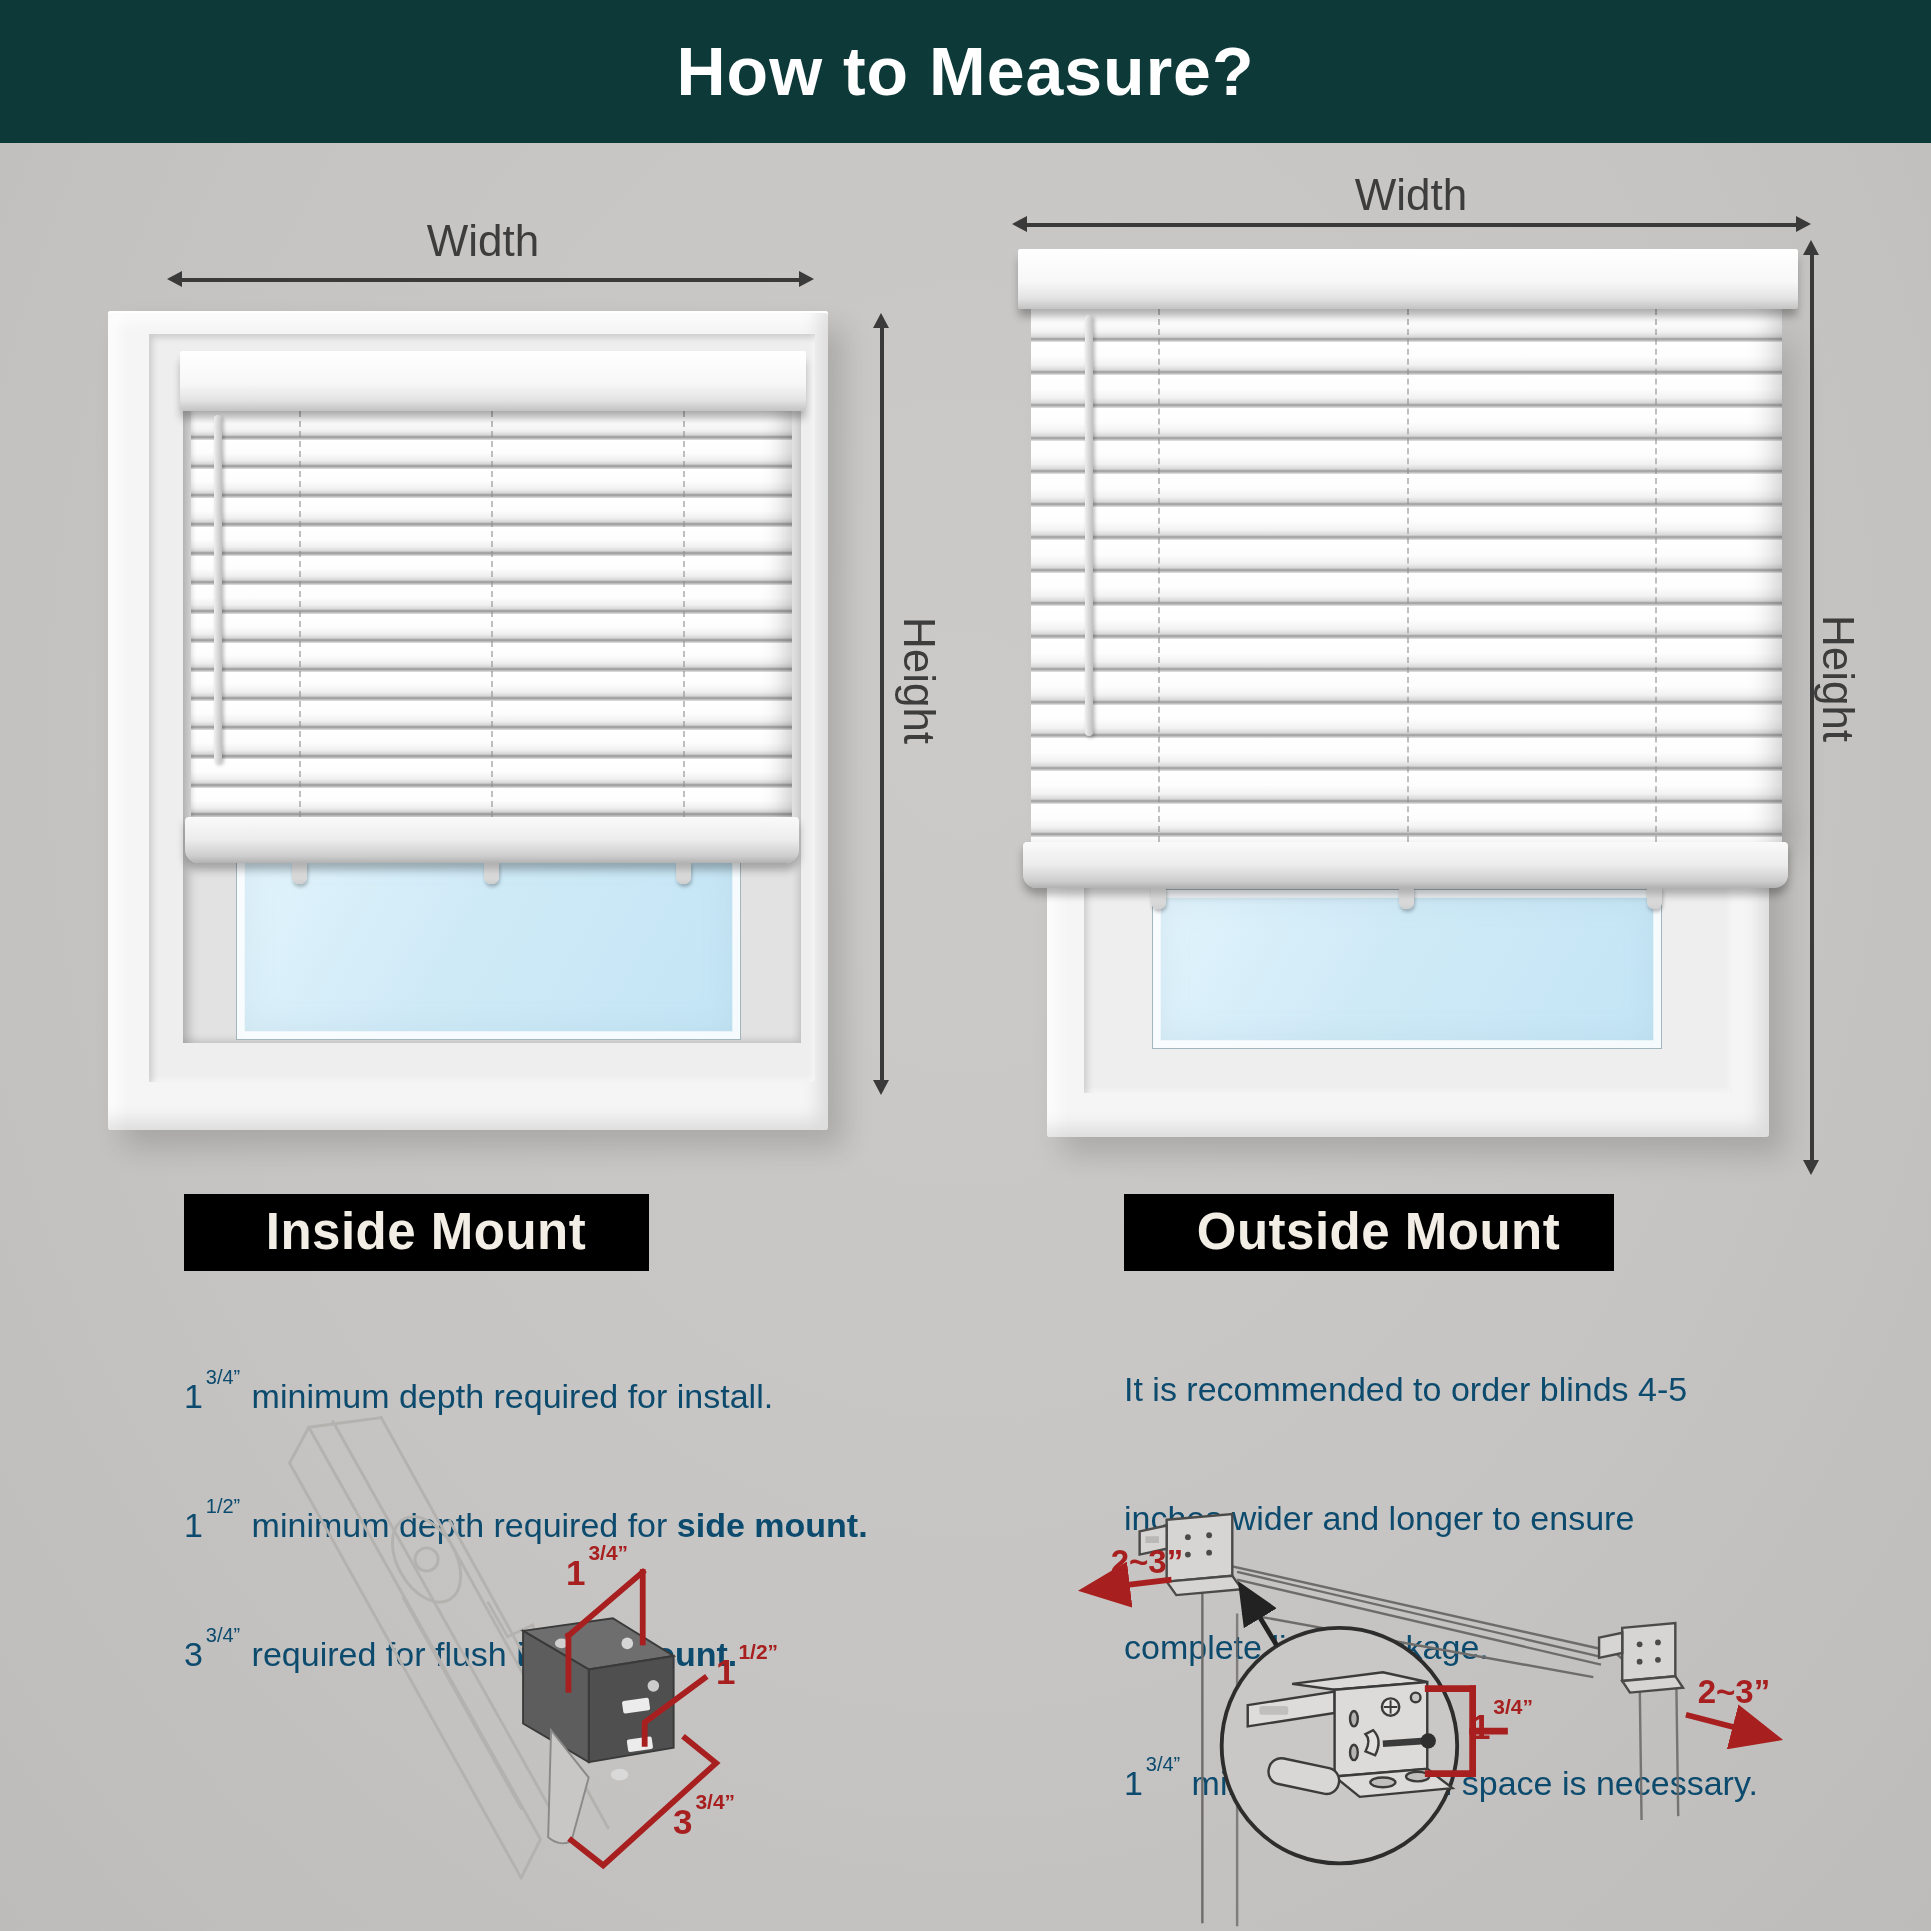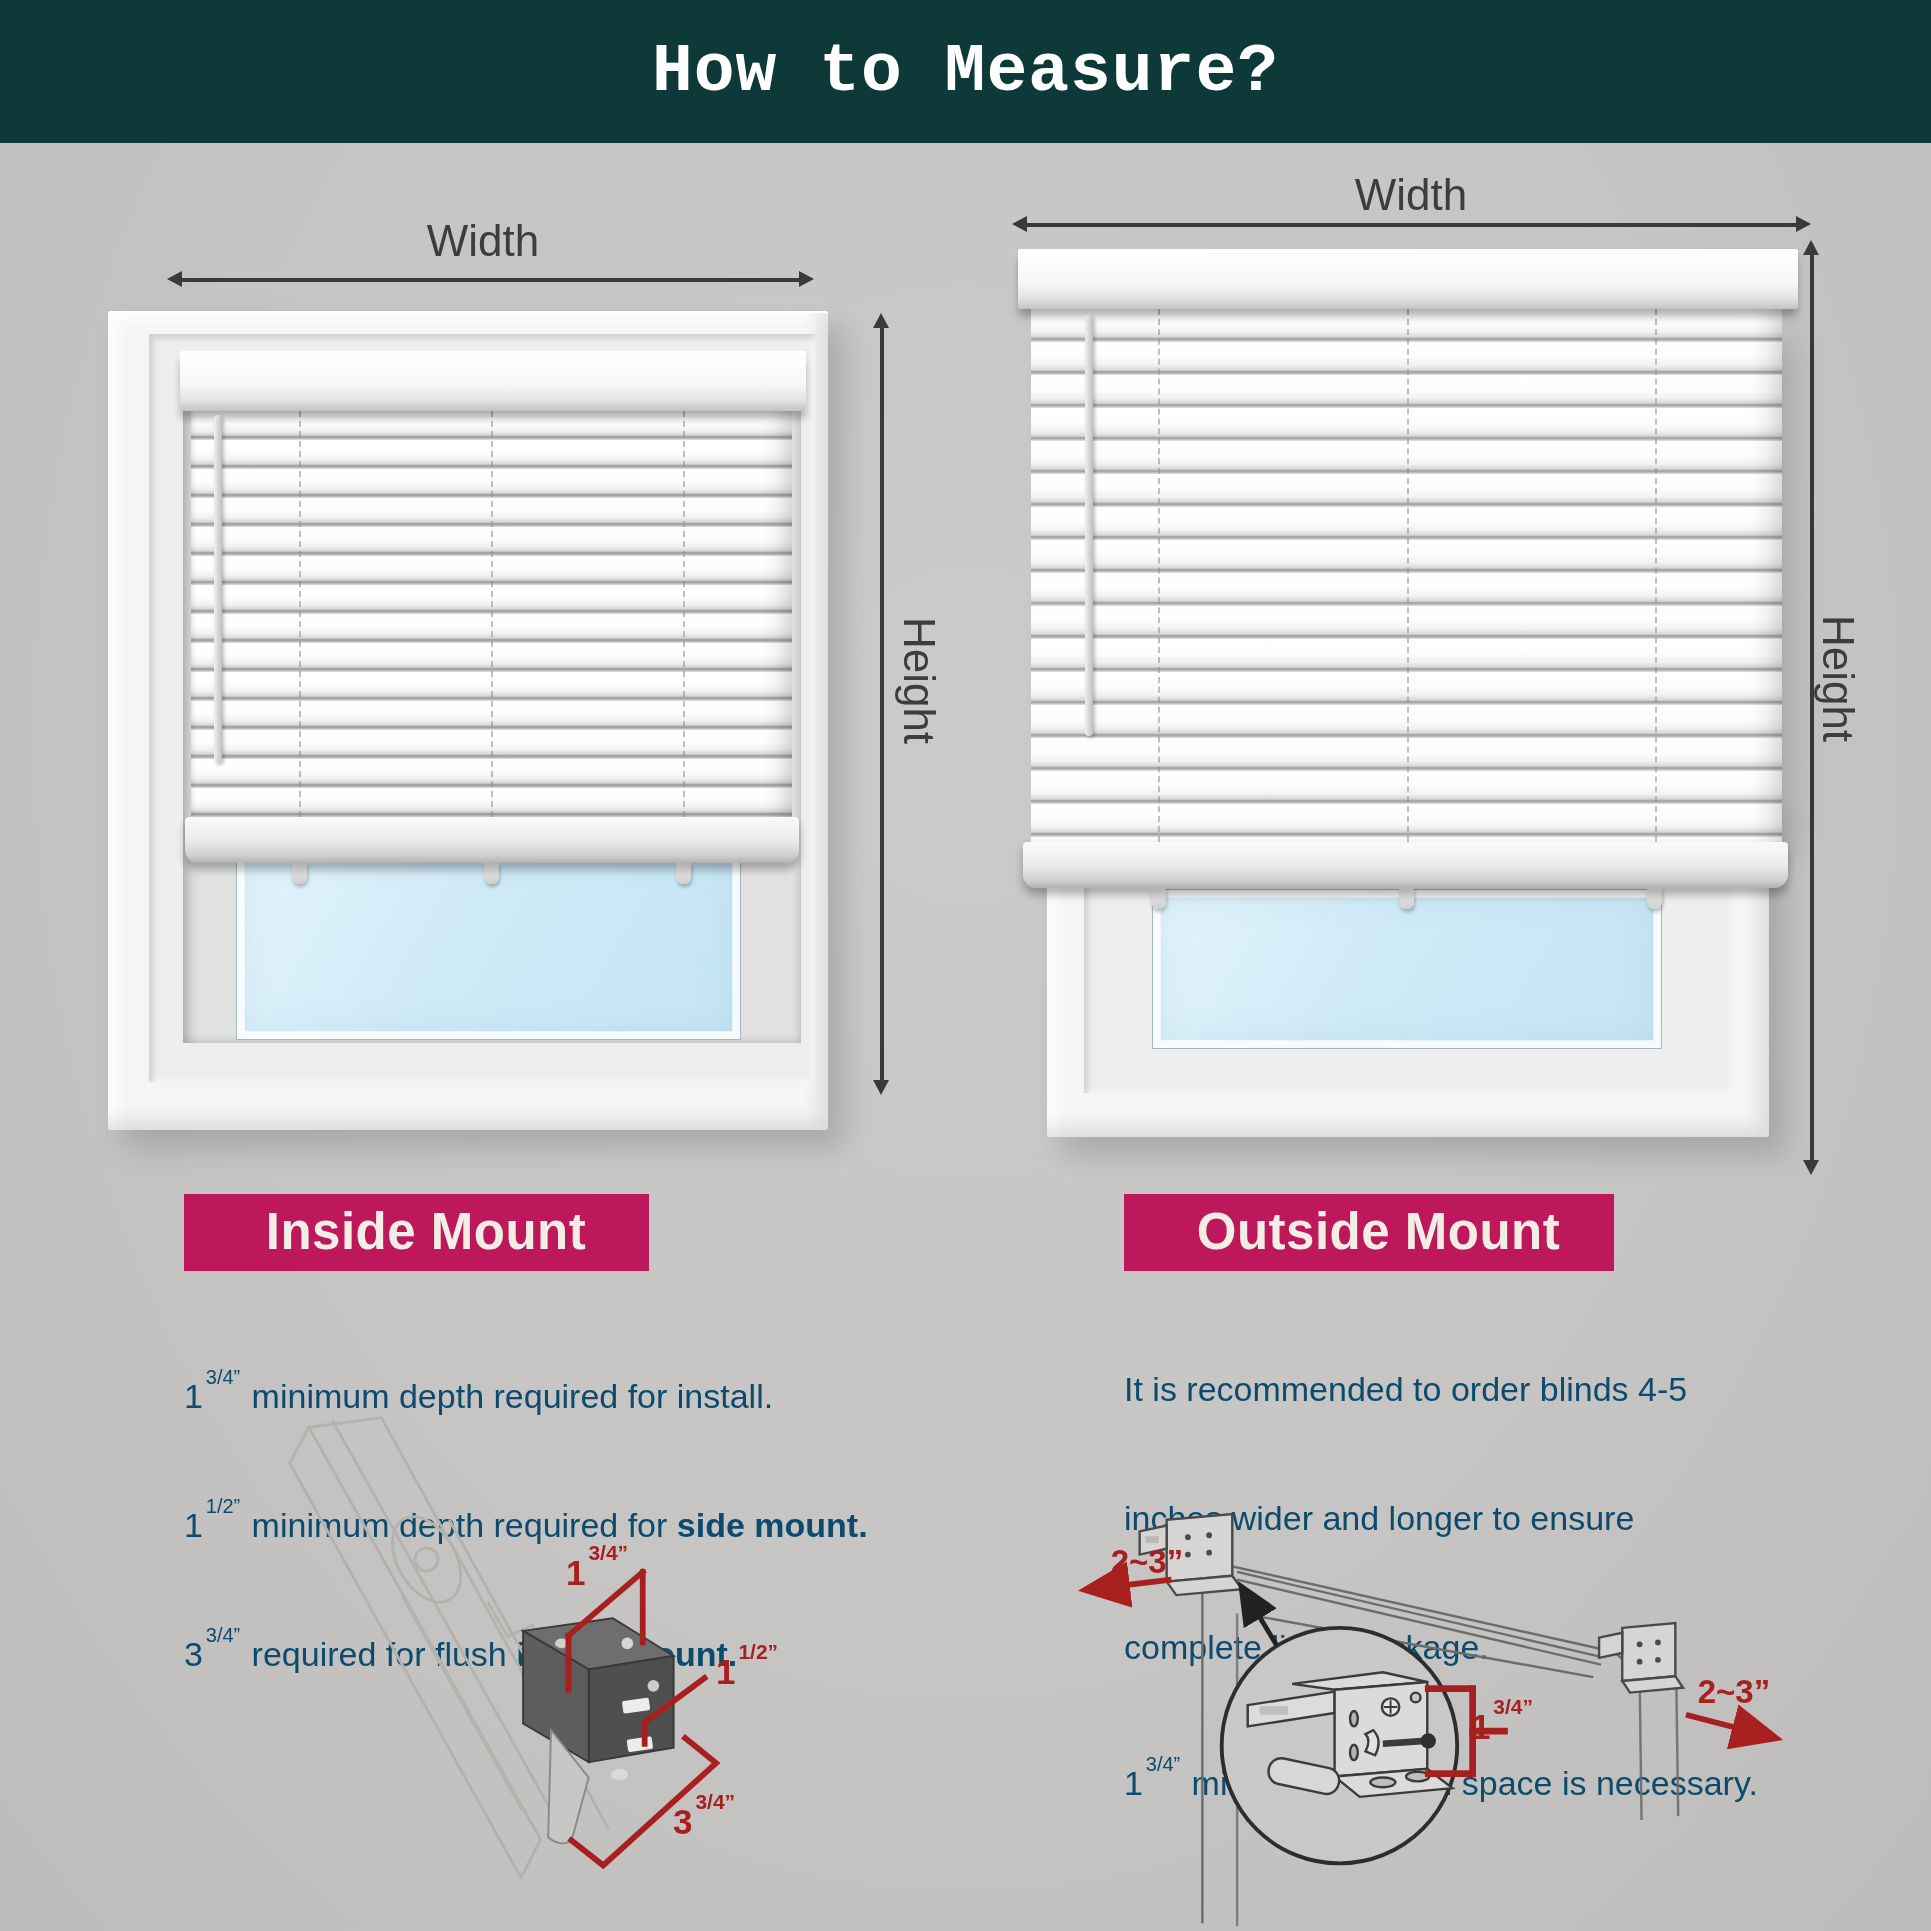--- a/index.html
+++ b/index.html
@@ -6,21 +6,21 @@
   html,body { width:1931px; height:1931px; }
   body {
     font-family:"Liberation Sans", sans-serif;
     background: radial-gradient(ellipse at 50% 38%, #cbcac8 0%, #c6c5c3 55%, #bdbcba 100%);
     position:relative; overflow:hidden;
   }
   .abs { position:absolute; }
 
   
   .topbar { left:0; top:0; width:1931px; height:143px; background:#0d3938; }
-  .topbar h1 { width:100%; text-align:center; line-height:143px; font-size:68px; font-weight:bold; color:#ffffff; letter-spacing:1px;font-family:Liberation Mono, monospace; }
+  .topbar h1 { width:100%; text-align:center; line-height:143px; font-size:68px; font-weight:bold; color:#ffffff; letter-spacing:1px; }
 
   
   .dim-label { color:#3d3d3d; font-size:44px; text-align:center; }
   .vlabel { transform:rotate(90deg); line-height:97px; }
   .harrow { height:3.9px; background:#3a3a3a; }
   .harrow::before { content:""; position:absolute; left:-13.5px; top:-6.8px; width:0; height:0;
     border:8.7px solid transparent; border-left:0; border-right:15.4px solid #3a3a3a; }
   .harrow::after { content:""; position:absolute; right:-13.5px; top:-6.8px; width:0; height:0;
     border:8.7px solid transparent; border-right:0; border-left:15.4px solid #3a3a3a; }
   .varrow { width:3.9px; background:#3a3a3a; }
@@ -54,21 +54,21 @@
     box-shadow: inset -21px 0 29px -15.4px rgba(0,0,0,0.22), 19.3px 21px 35px -11.6px rgba(0,0,0,0.18); }
   .cord { position:absolute; top:0; bottom:0; width:0; border-left:2.9px dashed rgba(140,140,140,0.55); }
   .wand { position:absolute; width:7.7px; border-radius:3.9px; z-index:4;
     background: linear-gradient(90deg,#f0f0f0,#bfbfbf); box-shadow:1.9px 1.9px 3.9px rgba(0,0,0,0.25); }
   .btmrail { background: linear-gradient(180deg,#fafafa,#ececec 50%,#cdcdcd 85%,#b2b2b2);
     border-radius:3.9px 3.9px 13.5px 13.5px; box-shadow: 0 6.8px 8.7px rgba(0,0,0,0.28); z-index:3; }
   .tassel { width:15.4px; height:23px; border-radius:3.9px 3.9px 6.8px 6.8px; z-index:2;
     background: linear-gradient(180deg,#f6f6f6,#cfcfcf); box-shadow:1px 2.9px 3.9px rgba(0,0,0,0.25); }
 
   
-  .mountbox { height:77px; background:#be185d; color:#f2eee5; font-size:51px; font-weight:bold;
+  .mountbox { height:77px; background:#000000; color:#f2eee5; font-size:51px; font-weight:bold;
     text-align:center; line-height:75px; letter-spacing:0.5px;padding-left:19px; }
   .copy { font-size:34px; color:#0c4a6e; line-height:43px; white-space:pre; }
   .copy .ln { display:block; height:43px; }
   .copy b { font-weight:bold; }
   sup.frac { font-size:20px; position:relative; top:-11.6px; margin-left:2.9px; margin-right:1.9px; }
 
   
   .rlabel { position:absolute; color:#a81f1f; font-weight:bold; font-size:35px; text-align:center; white-space:nowrap; }
   .rlabel sup.frac { font-size:21px; top:-12.6px; }
   .rlabel-sm { font-size:33px; }

